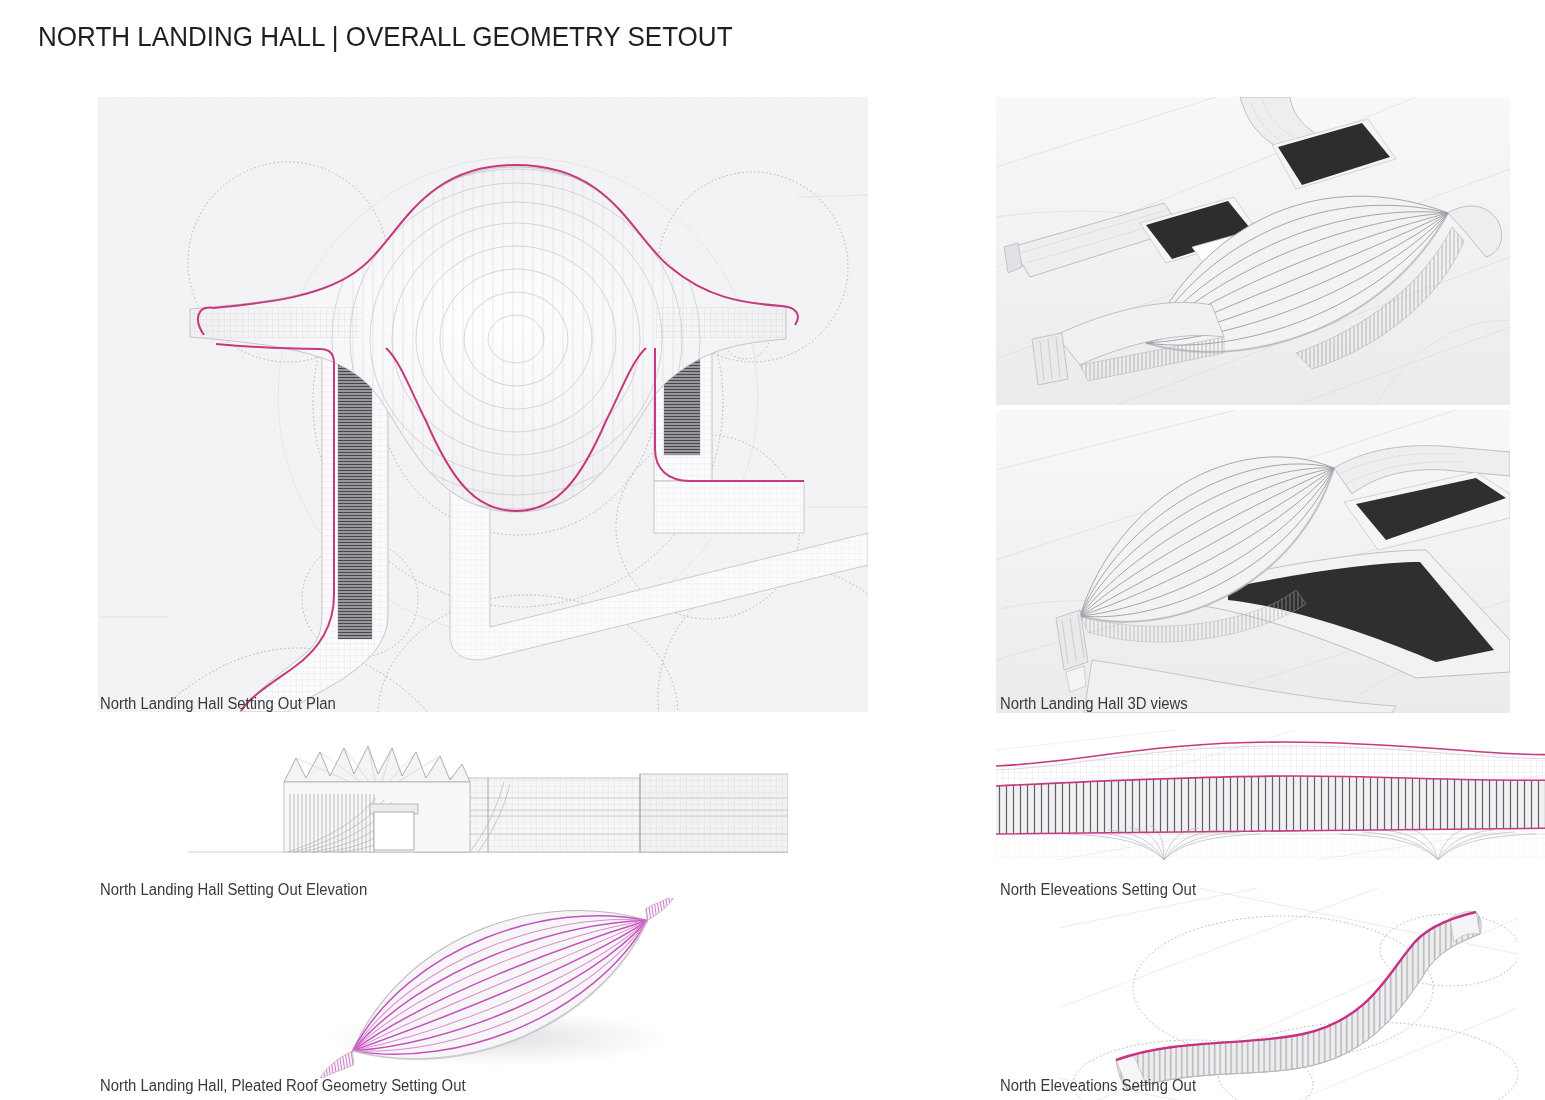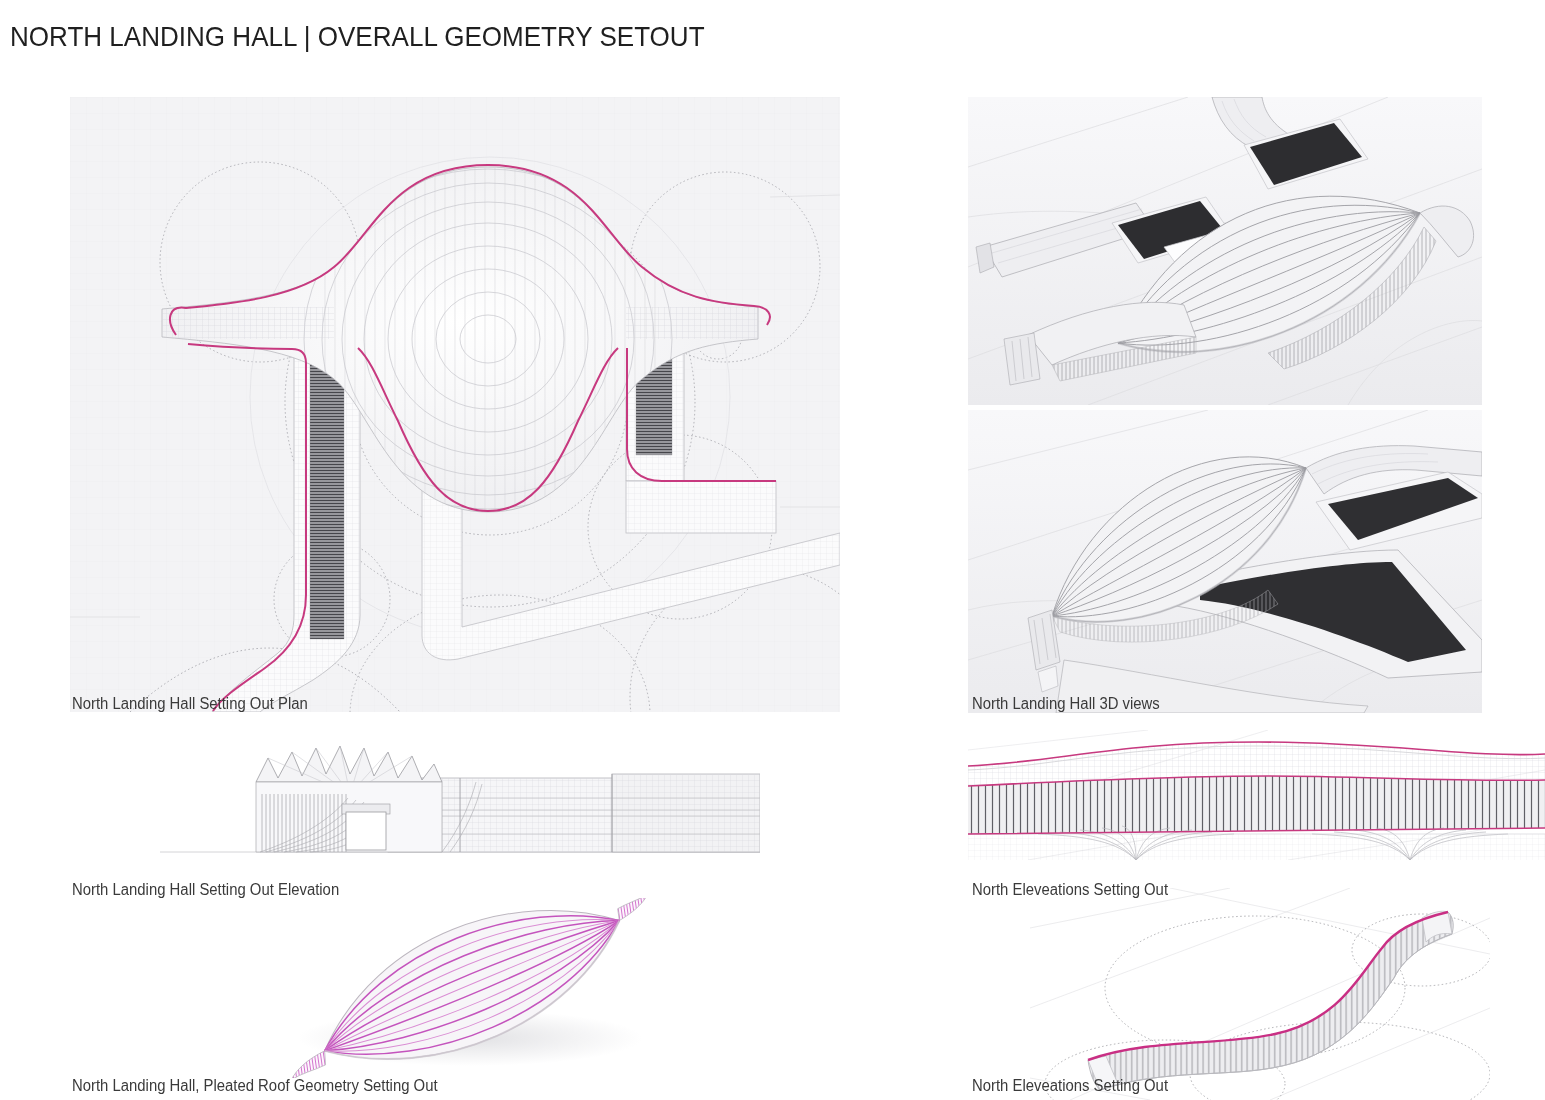--- a/index.html
+++ b/index.html
@@ -1,18 +1,18 @@
 <!DOCTYPE html>
 <html><head>
 <meta charset="utf-8">
 <style>
   html,body{margin:0;padding:0;background:#ffffff;}
   body{width:1545px;height:1100px;position:relative;overflow:hidden;
        font-family:"Liberation Sans",sans-serif;color:#2b2b2b;}
-  .sheet{position:absolute;inset:0;}
+  .sheet{position:absolute;inset:0;margin-left:28px;}
   .page-title{position:absolute;left:10px;top:2px;font-size:28px;font-weight:400;
        color:#1f1f1f;letter-spacing:0px;white-space:nowrap;
        transform:scaleX(.93);transform-origin:left top;}
   .caption{position:absolute;font-size:16px;color:#3a3a3a;white-space:nowrap;
        transform:scaleX(.93);transform-origin:left top;z-index:6;}
   figure.panel{position:absolute;margin:0;padding:0;}
   svg{display:block;}
   .p-plan{left:70px;top:97px;}
   .p-3d{left:968px;top:97px;}
   .p-elev{left:160px;top:738px;}

